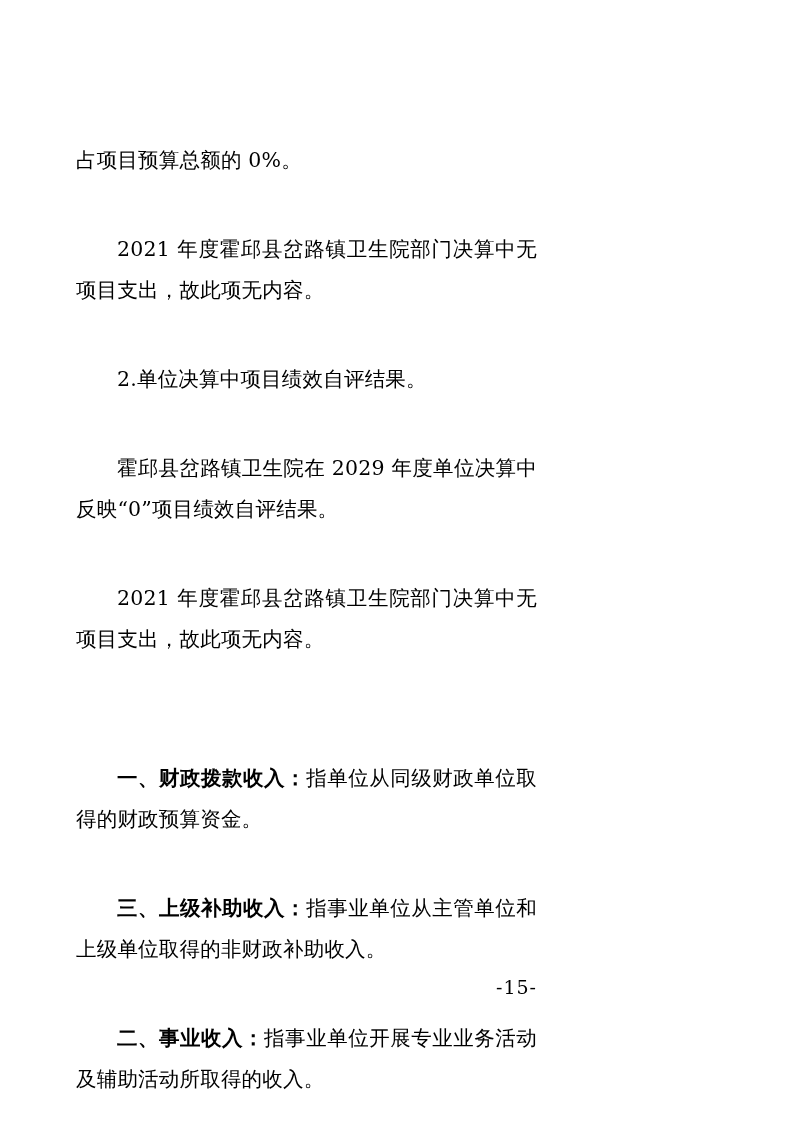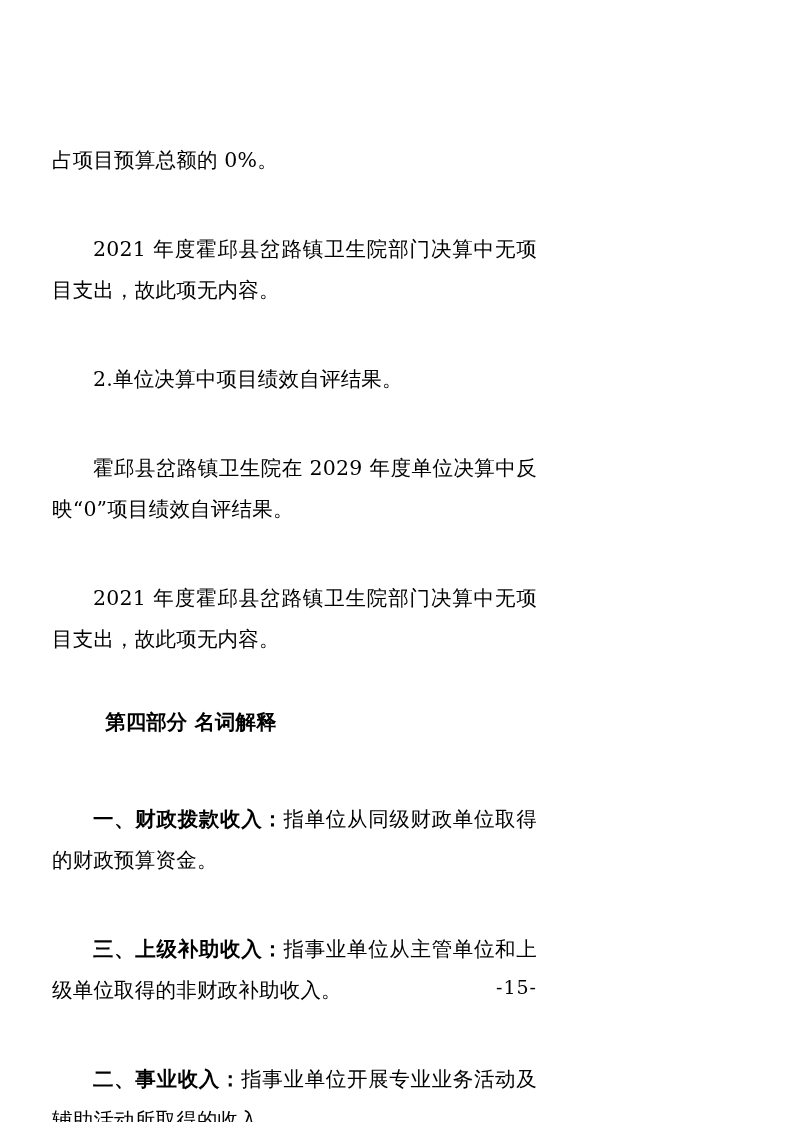--- a/index.html
+++ b/index.html
@@ -15,21 +15,21 @@
     position: relative;
     overflow: hidden;
   }
   .page {
     position: absolute;
     left: 0;
     top: 0;
     width: 633px;
     height: 1122px;
     box-sizing: border-box;
-    padding: 140px 96px 60px 52px;
+    padding: 140px 96px 60px 76px;
     border-radius: 16px;
   }
   .para {
     font-size: 20.5px;
     line-height: 41px;
     text-align: justify;
     text-justify: inter-ideograph;
     margin: 0;
     letter-spacing: 0.2px;
   }
@@ -75,21 +75,20 @@
   <p class="para indent">2021 年度霍邱县岔路镇卫生院部门决算中无项目支出，故此项无内容。</p>
 
   <p class="para indent bold">2.单位决算中项目绩效自评结果。</p>
 
   <p class="para indent">霍邱县岔路镇卫生院在 2029 年度单位决算中反映“0”项目绩效自评结果。</p>
 
   <p class="para indent">2021 年度霍邱县岔路镇卫生院部门决算中无项目支出，故此项无内容。</p>
 
   <div class="gap-large"></div>
 
-  <p class="section-title">第四部分 名词解释</p>
 
   <div class="gap-small"></div>
 
   <p class="para indent"><span class="term-label">一、财政拨款收入：</span><span>指单位从同级财政单位取得的财政预算资金。</span></p>
 
   <p class="para indent"><span class="term-label">三、上级补助收入：</span><span>指事业单位从主管单位和上级单位取得的非财政补助收入。</span></p>
 
   <p class="para indent"><span class="term-label">二、事业收入：</span><span>指事业单位开展专业业务活动及辅助活动所取得的收入。</span></p>
 
 

